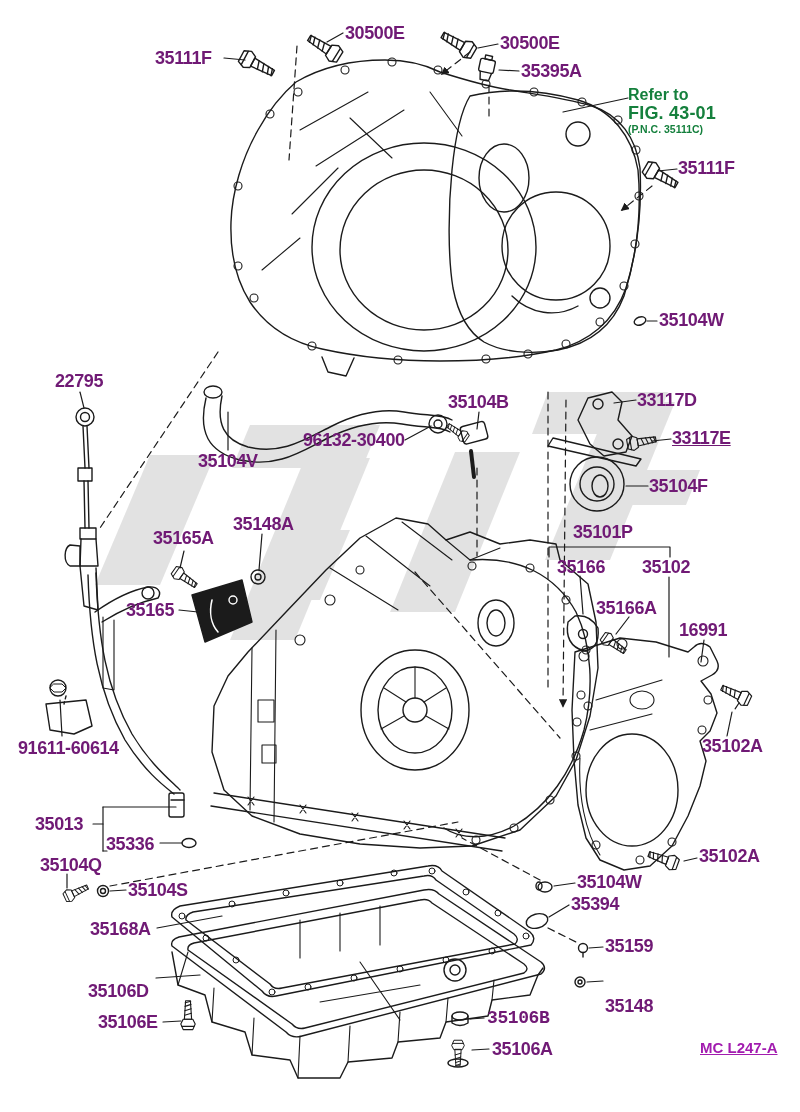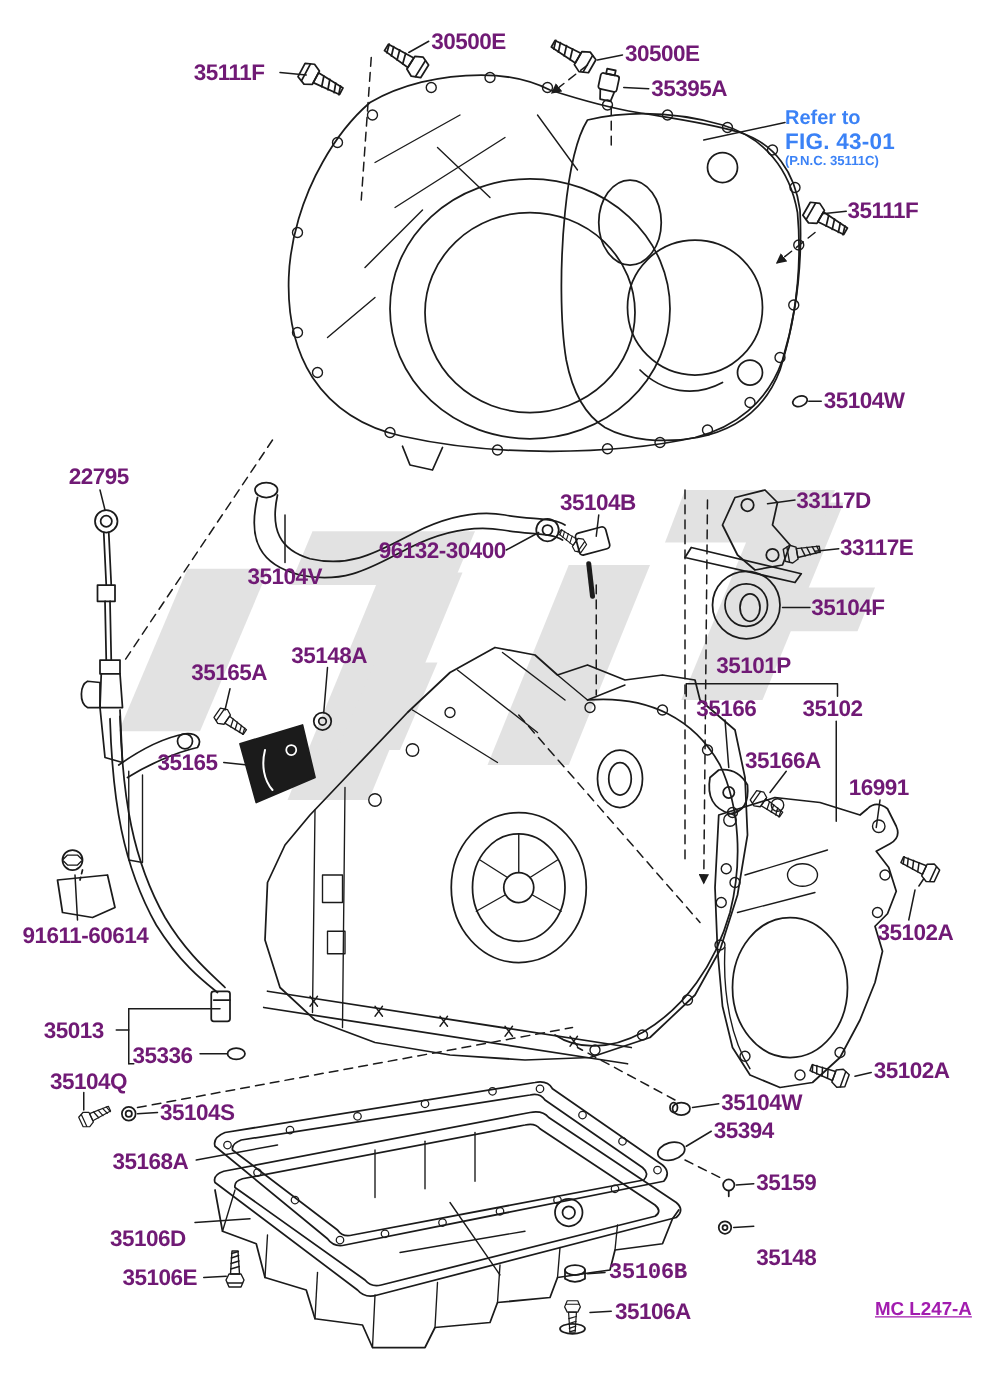--- a/index.html
+++ b/index.html
@@ -6,21 +6,21 @@
   .stage{position:relative;width:800px;height:1112px;background:#ffffff;overflow:hidden;
          font-family:"Liberation Sans", sans-serif;}
   svg{position:absolute;left:0;top:0;}
   .part-label{
     position:absolute;
     font:700 18px/1 "Liberation Sans", sans-serif;
     letter-spacing:-0.4px;
     color:#701a75;
     white-space:nowrap;
   }
-  .ref-note{position:absolute;left:628px;top:86px;color:#3b82f6;}
+  .ref-note{position:absolute;left:628px;top:86px;color:#15803d;}
   .ref-note .l1{font:700 16px/1.1 "Liberation Sans", sans-serif;}
   .ref-note .l2{font:700 18px/1.1 "Liberation Sans", sans-serif;letter-spacing:0.2px;}
   .ref-note .l3{font:700 10.5px/1.2 "Liberation Sans", sans-serif;}
   .fig-code{position:absolute;left:700px;top:1040px;
     font:700 15px/1 "Liberation Sans", sans-serif;color:#a21caf;text-decoration:underline;}
 </style>
 </head>
 <body>
 
 <div class="stage">
@@ -383,21 +383,21 @@
       <div class="part-label" style="left: 345px; top: 24px;">30500E</div>
       <div class="part-label" style="left: 155px; top: 49px;">35111F</div>
       <div class="part-label" style="left: 500px; top: 34px;">30500E</div>
       <div class="part-label" style="left: 521px; top: 62px;">35395A</div>
       <div class="part-label" style="left: 678px; top: 159px;">35111F</div>
       <div class="part-label" style="left: 659px; top: 311px;">35104W</div>
       <div class="part-label" style="left: 55px; top: 372px;">22795</div>
       <div class="part-label" style="left: 448px; top: 393px;">35104B</div>
       <div class="part-label" style="left: 637px; top: 391px;">33117D</div>
       <div class="part-label" style="left: 303px; top: 431px;">96132-30400</div>
-      <div class="part-label" style="left: 672px; top: 429px;">33117E</div>
+      <div class="part-label" style="left: 672px; top: 429px; text-decoration: underline;">33117E</div>
       <div class="part-label" style="left: 198px; top: 452px;">35104V</div>
       <div class="part-label" style="left: 649px; top: 477px;">35104F</div>
       <div class="part-label" style="left: 233px; top: 515px;">35148A</div>
       <div class="part-label" style="left: 573px; top: 523px;">35101P</div>
       <div class="part-label" style="left: 153px; top: 529px; text-align: center;">35165A</div>
       <div class="part-label" style="left: 557px; top: 558px;">35166</div>
       <div class="part-label" style="left: 642px; top: 558px;">35102</div>
       <div class="part-label" style="left: 596px; top: 599px;">35166A</div>
       <div class="part-label" style="left: 126px; top: 601px;">35165</div>
       <div class="part-label" style="left: 679px; top: 621px;">16991</div>

